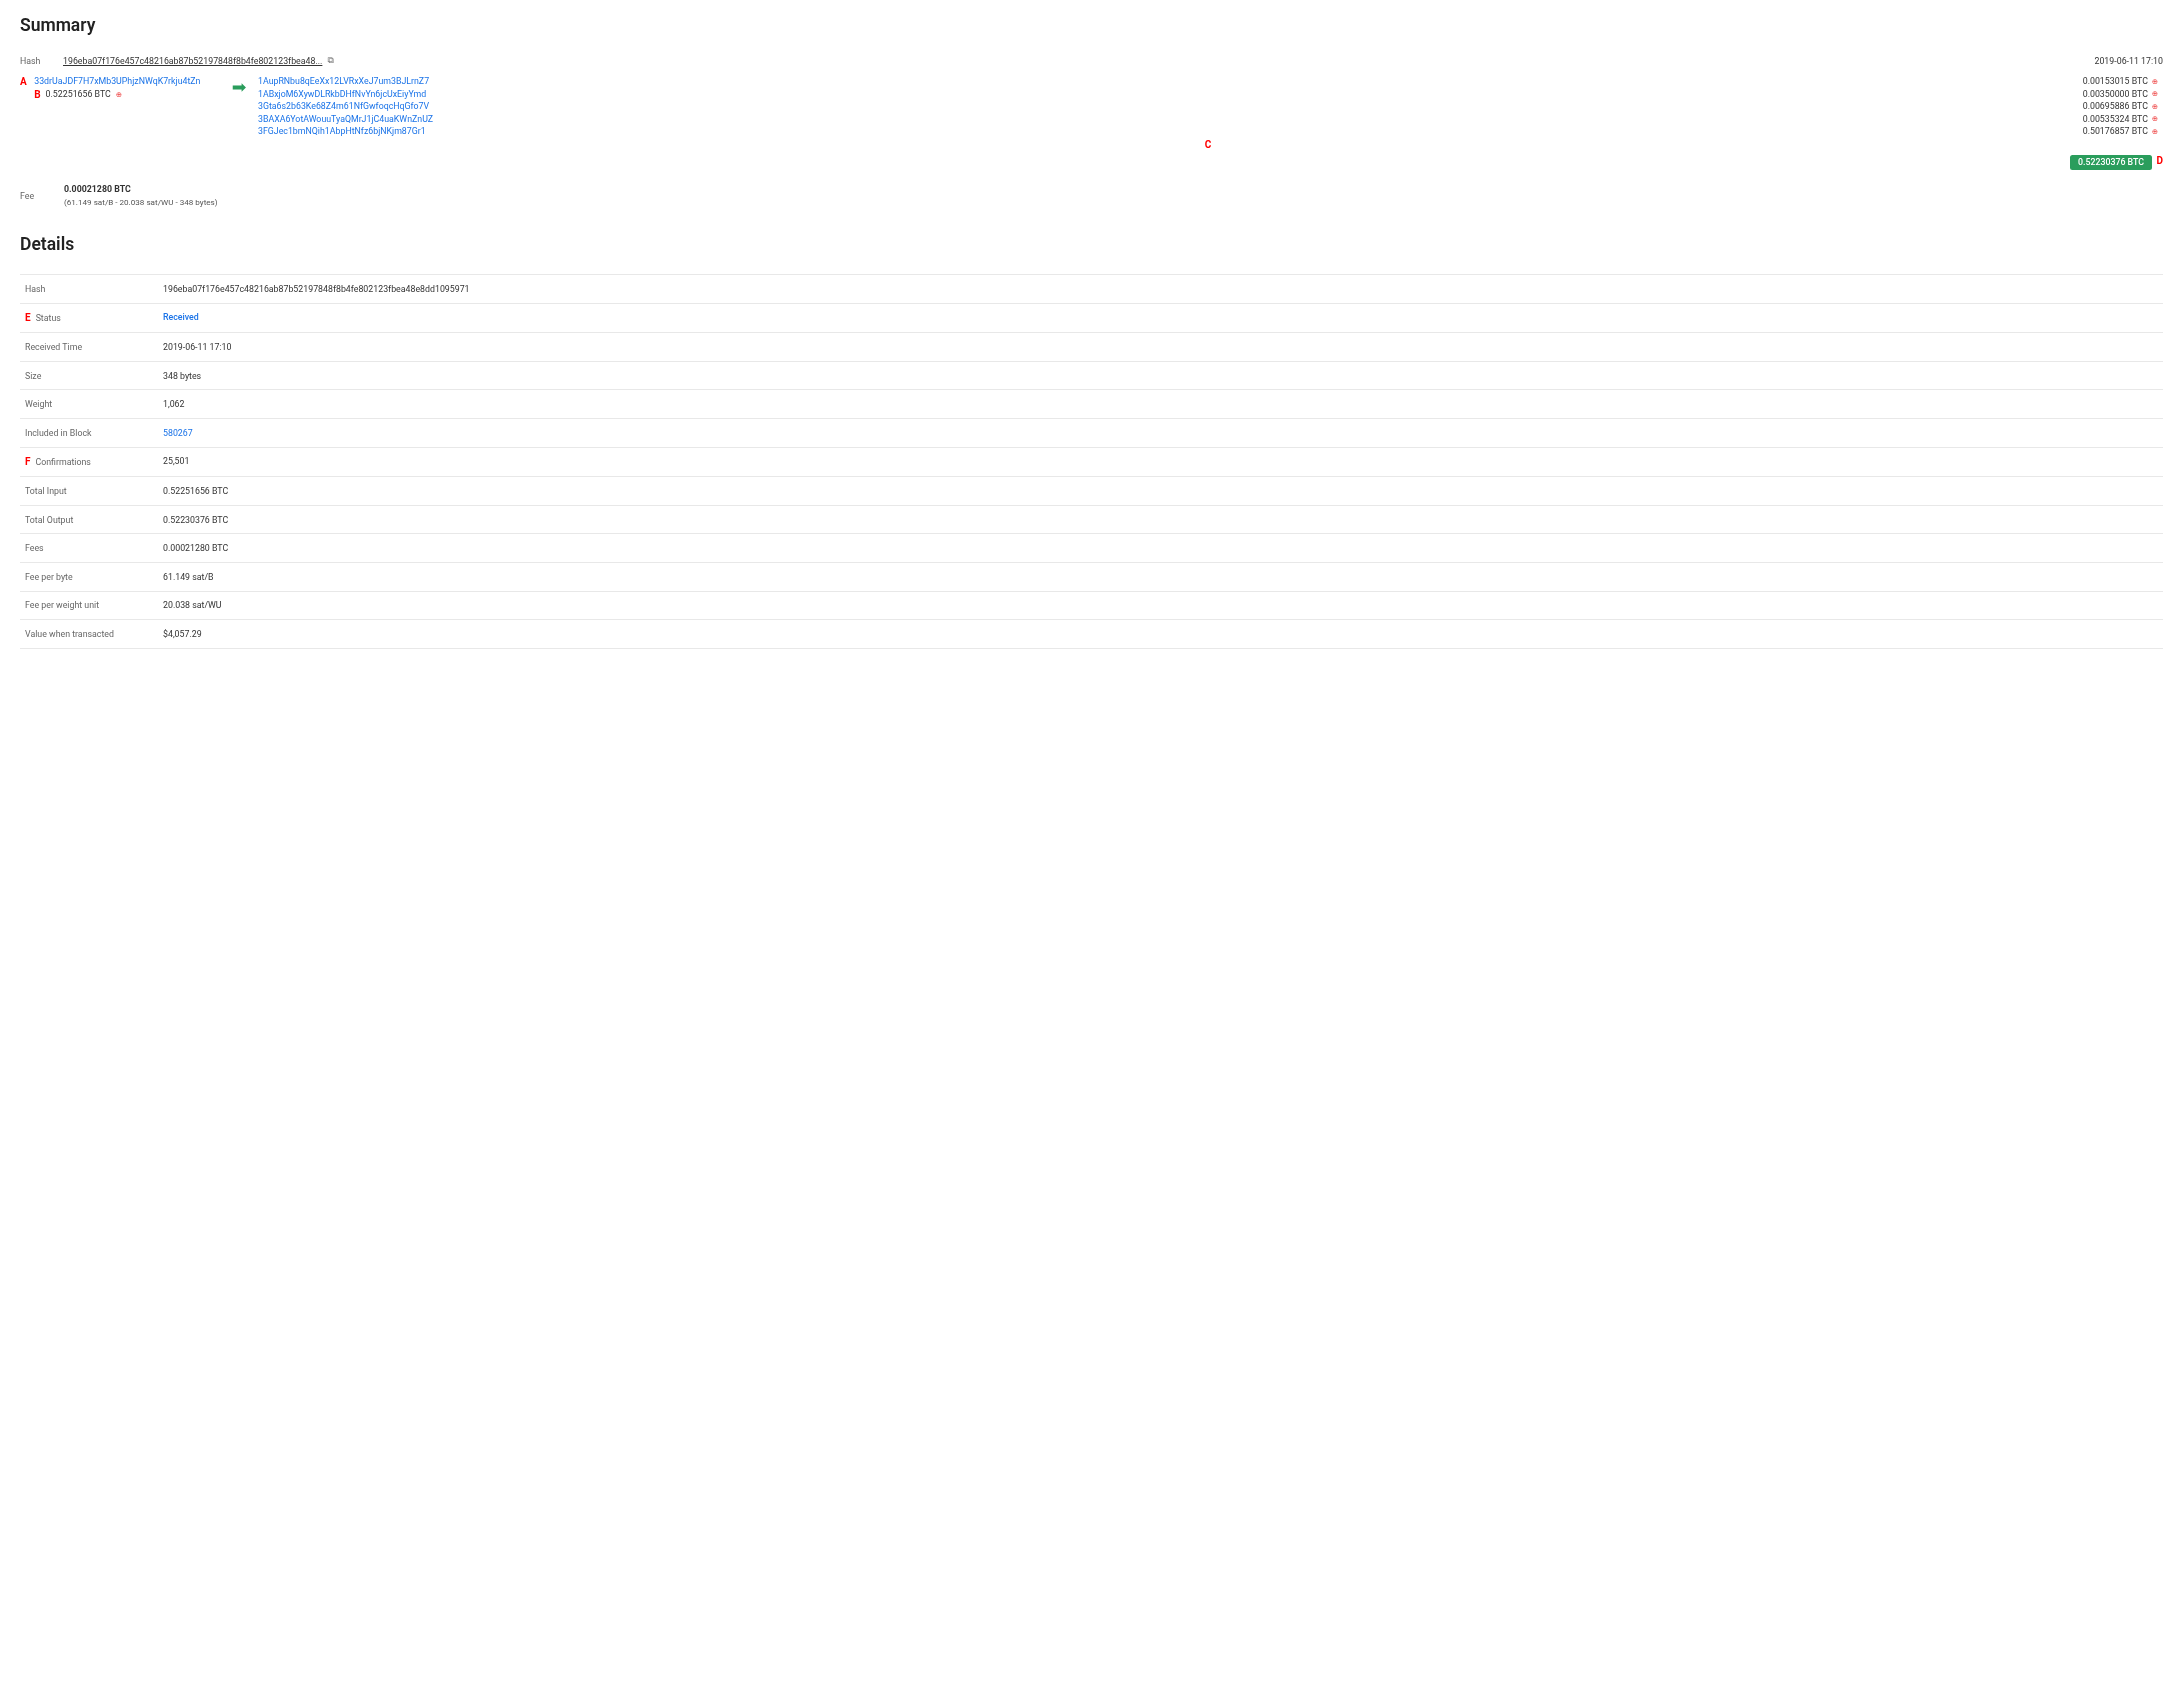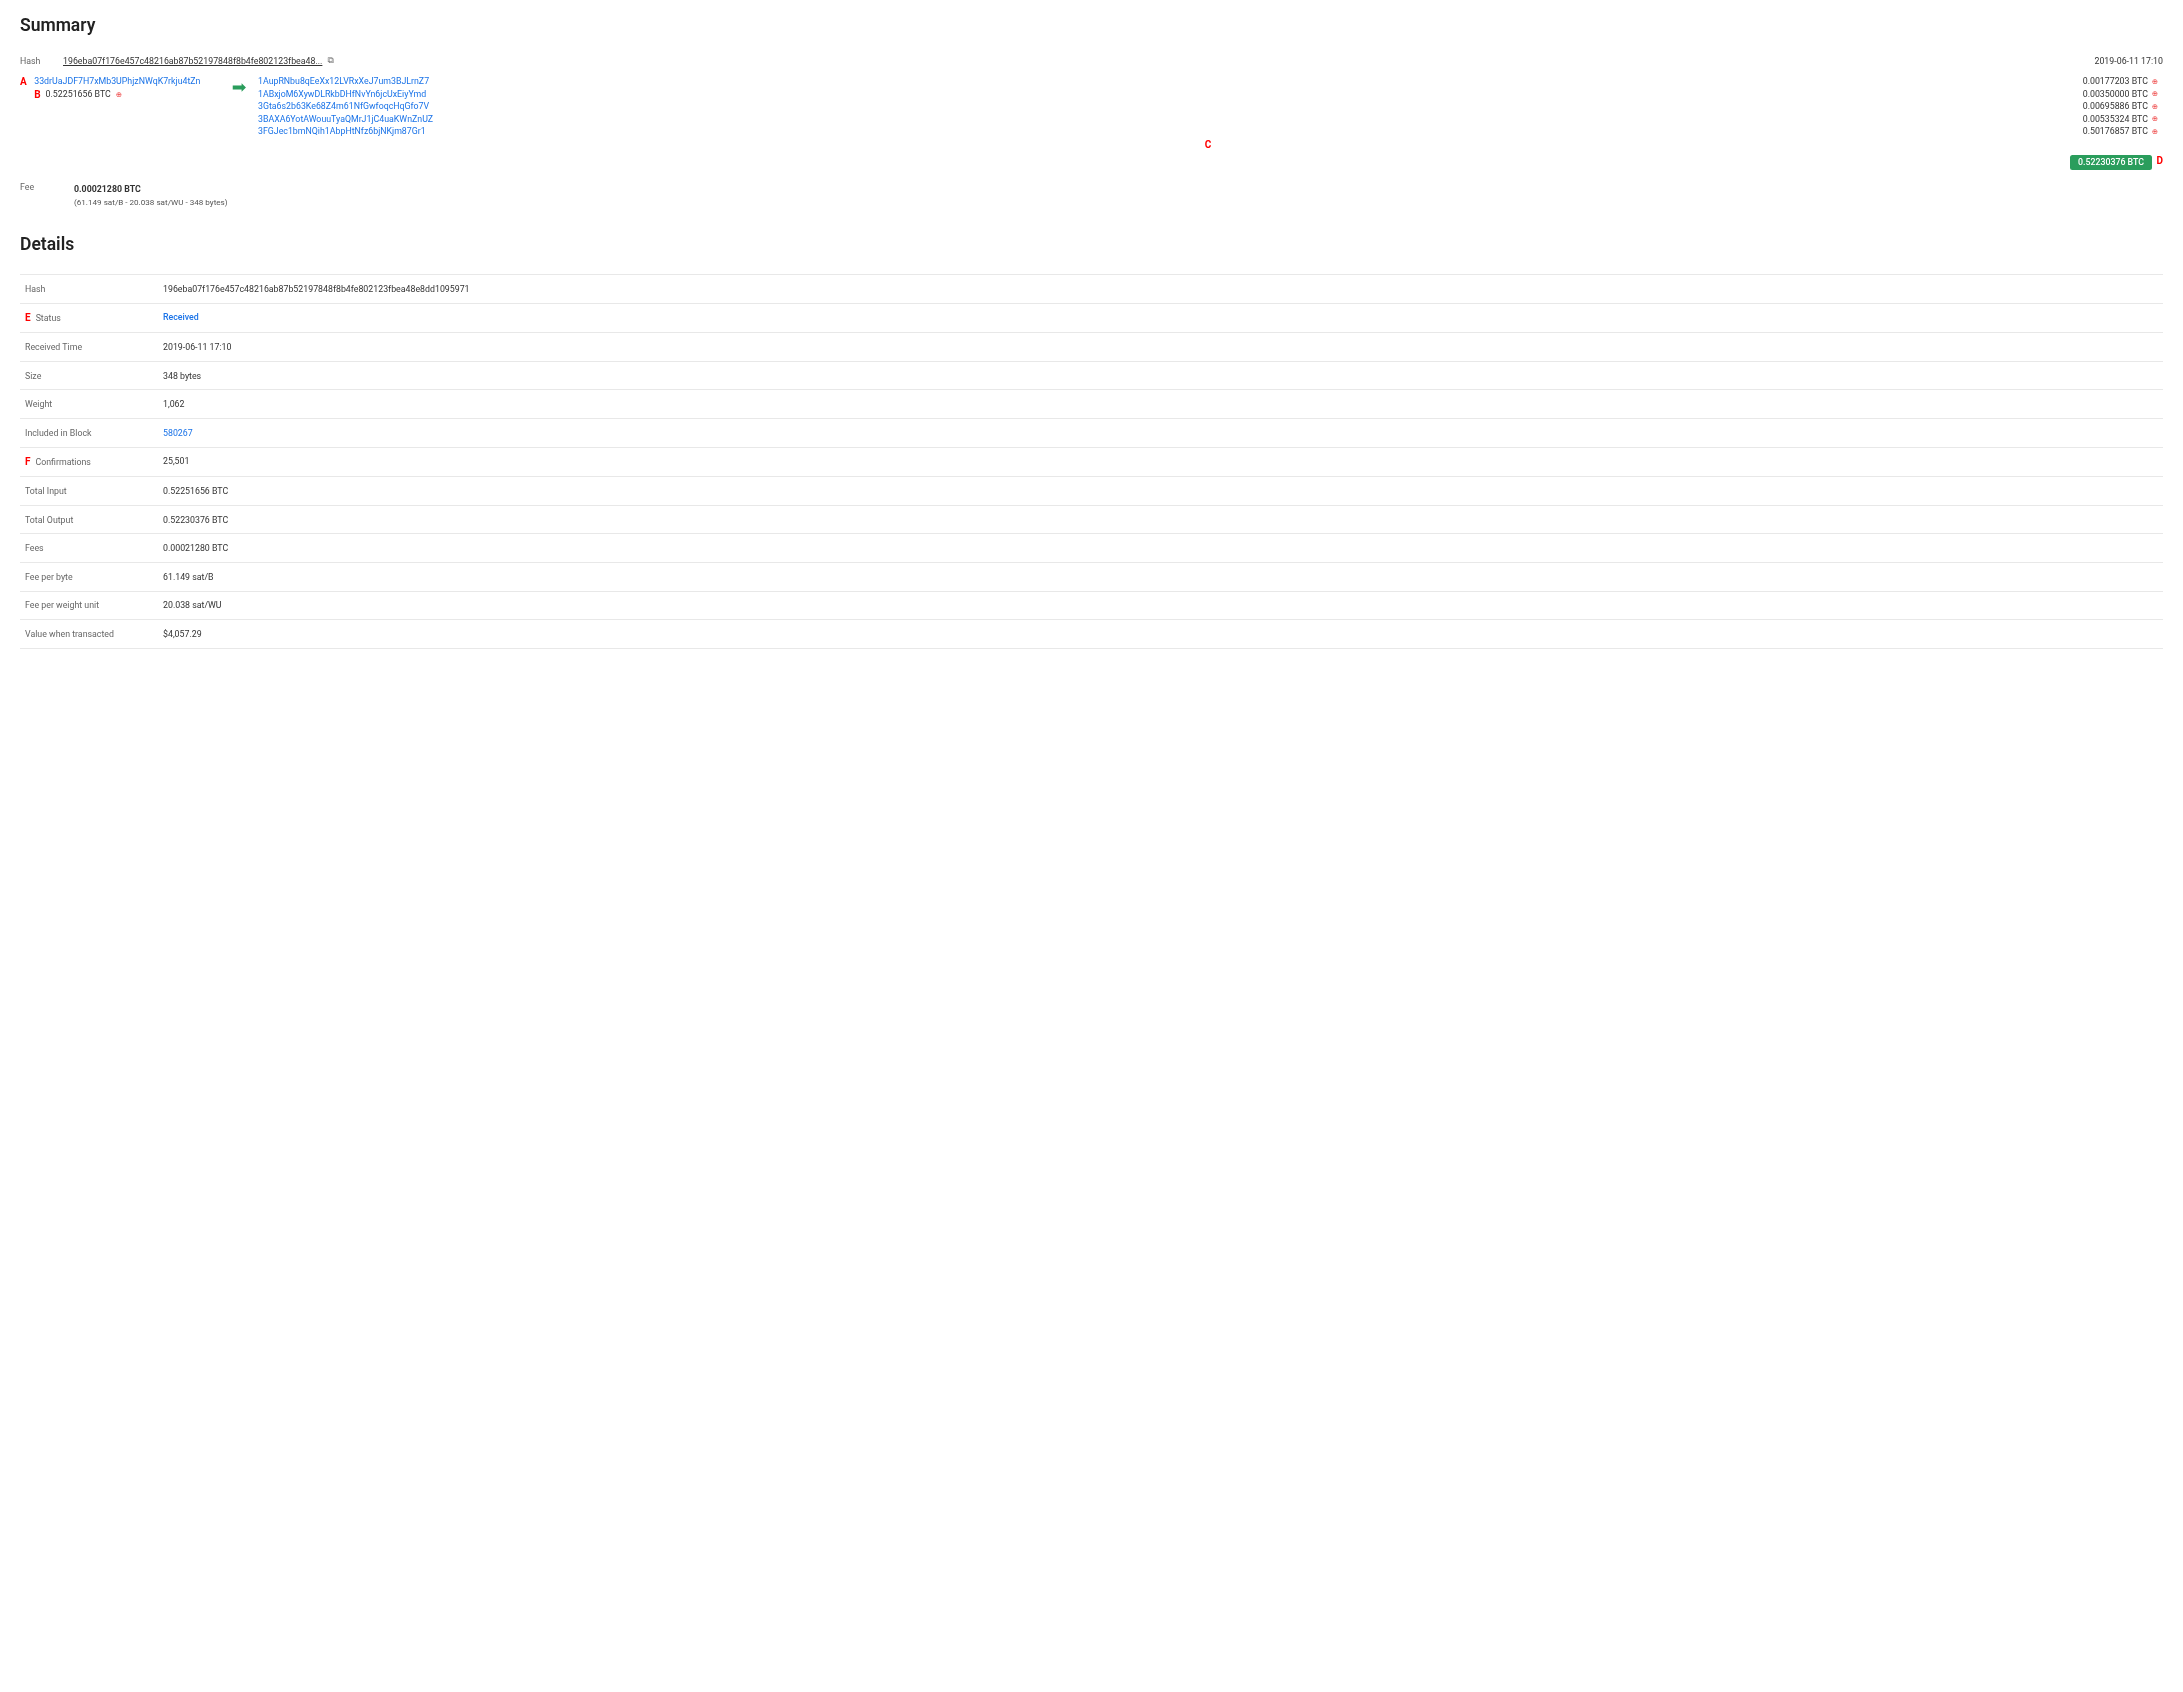--- a/index.html
+++ b/index.html
@@ -125,22 +125,22 @@
       background: #2a9d5c;
       color: #fff;
       padding: 2.5px 7.5px;
       border-radius: 2.5px;
       font-size: 8.8px;
       font-weight: 500;
     }
 
     .fee-row {
       display: flex;
-      align-items: flex-start;
-      gap: 16px;
+      align-items: center;
+      gap: 6px;
       margin-top: 5px;
     }
 
     .fee-details {
       font-size: 8.8px;
       color: #333;
       line-height: 1.6;
     }
 
     .fee-details span {
@@ -264,21 +264,21 @@
       <span class="arrow-right">➡</span>
     </div>
 
     <div class="tx-outputs">
       <div style="display:flex;align-items:flex-start;gap:5px;">
         <div style="flex:1;">
 
         <div class="tx-output-item">
     <a class="tx-address-link" href="#">1AupRNbu8qEeXx12LVRxXeJ7um3BJLrnZ7</a>
     <div class="tx-output-right">
-      <span class="tx-amount">0.00177203 BTC</span>
+      <span class="tx-amount">0.00153015 BTC</span>
       <span class="globe-icon">⊕</span>
     </div>
   </div>
             <div class="tx-output-item">
     <a class="tx-address-link" href="#">1ABxjoM6XywDLRkbDHfNvYn6jcUxEiyYmd</a>
     <div class="tx-output-right">
       <span class="tx-amount">0.00350000 BTC</span>
       <span class="globe-icon">⊕</span>
     </div>
   </div>

